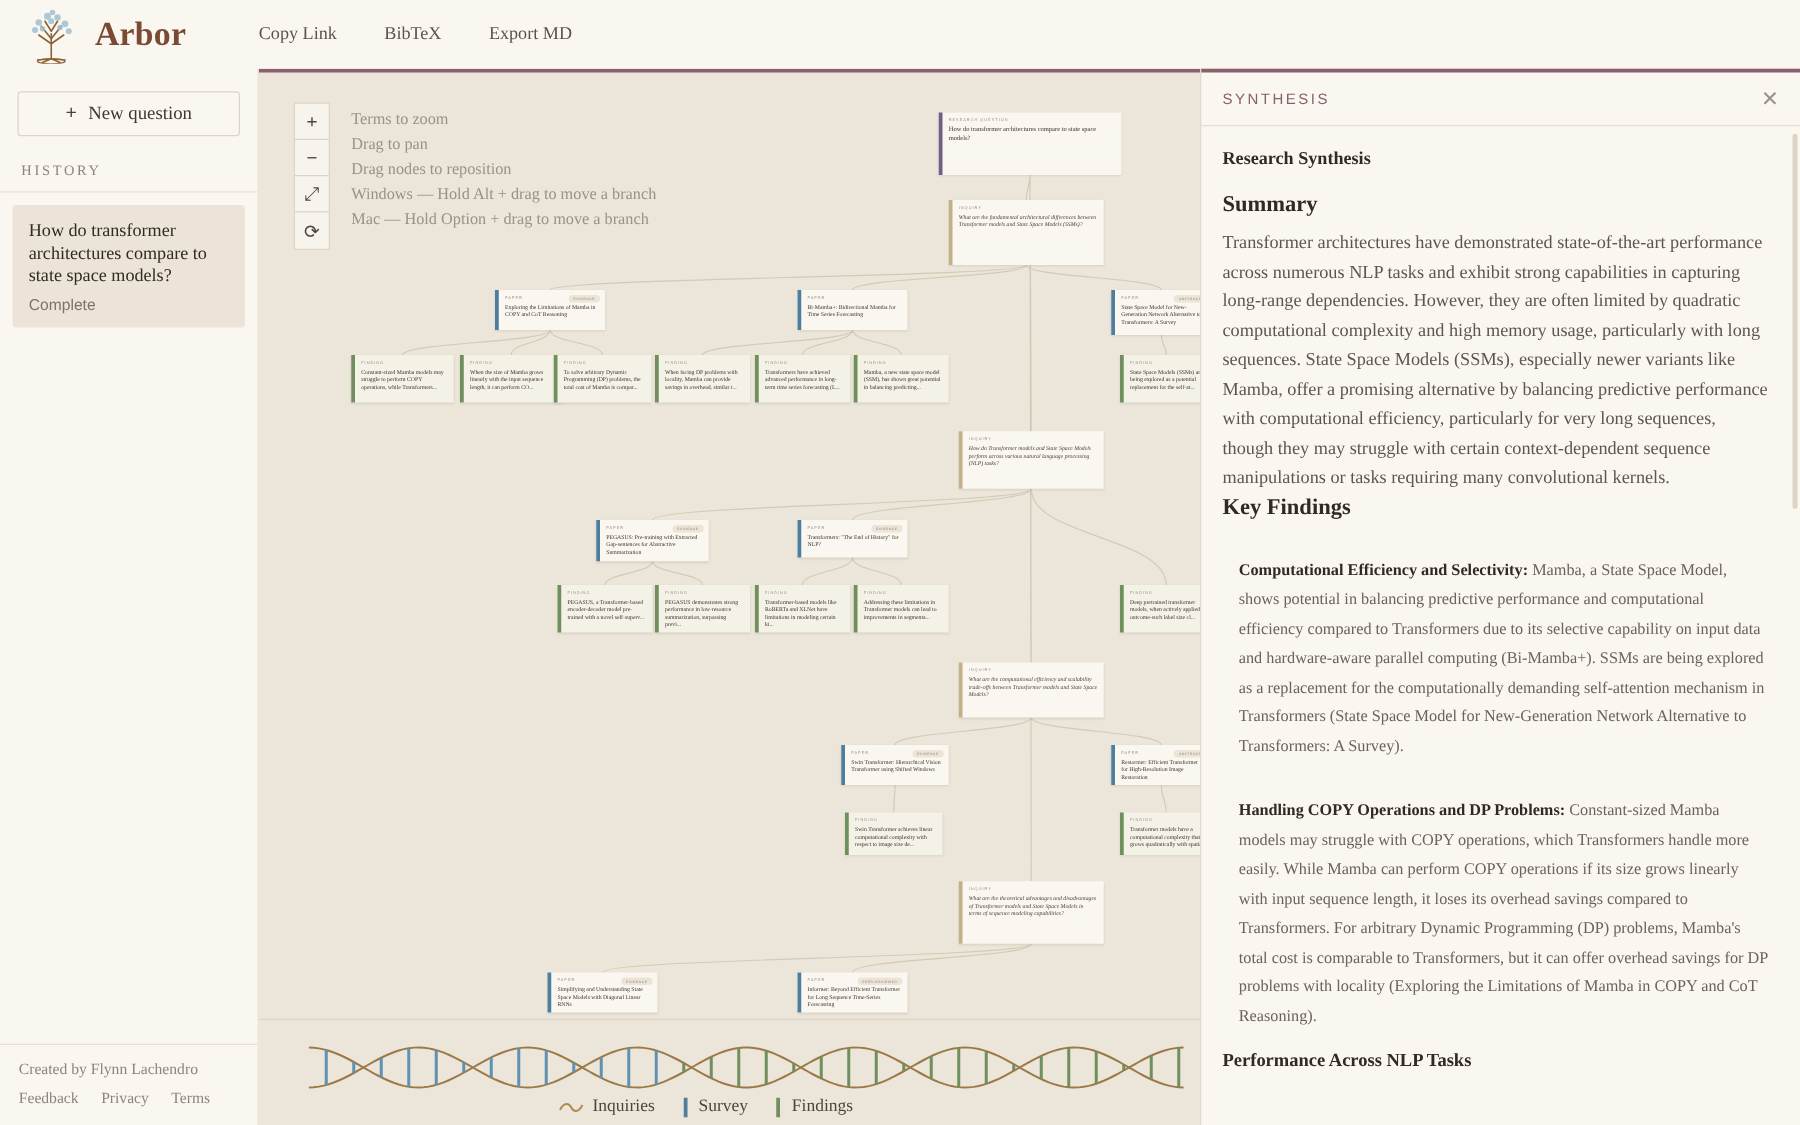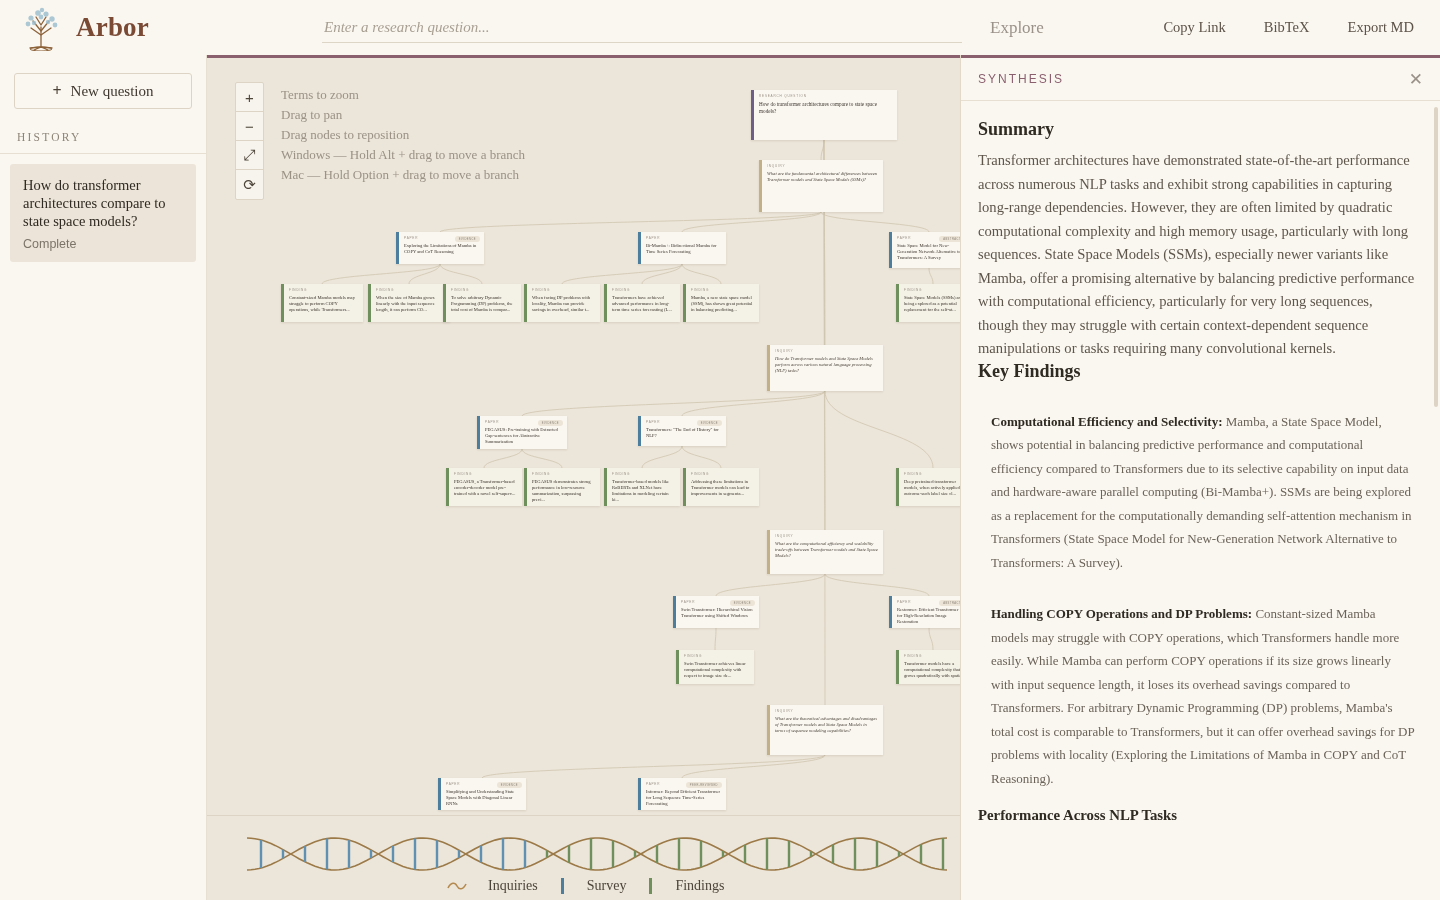--- a/index.html
+++ b/index.html
@@ -115,21 +115,21 @@
   
   #status-bar {
     position: absolute; left: 207px; bottom: 0; width: 1233px; height: 85px;
     background: #ece5d9; border-top: 1px solid #ddd4c5;
   }
   #helix { position: absolute; left: 40px; top: 14px; }
   #legend {
     position: absolute; left: 240px; bottom: 6px;
     display: flex; align-items: center; gap: 22px;
   }
-  .leg { display: flex; align-items: center; gap: 21px; font-size: 14px; color: #4d453a; }
+  .leg { display: flex; align-items: center; gap: 7px; font-size: 14px; color: #4d453a; }
   #status-right { position: absolute; right: 24px; top: 14px; text-align: right; }
   #status-title { font-size: 17px; font-weight: bold; color: #2f2a22; }
   #status-counts { margin-top: 6px; font-size: 14.5px; color: #6e665b; }
   #status-link {
     margin-top: 6px; font-size: 14.5px; color: #7a4a35;
     text-decoration: underline; cursor: pointer; display: inline-block;
   }
   
   #panel {
     position: absolute; top: 55px; right: 0; width: 480px; height: 845px;
@@ -176,41 +176,45 @@
           <circle cx="16" cy="18" r="2.2"></circle>
             <circle cx="30" cy="17" r="2.2"></circle>
           <circle cx="23" cy="12" r="2.4"></circle>
             <circle cx="24" cy="5" r="2.2"></circle>
         </g>
         <ellipse cx="23" cy="44" rx="11" ry="2" fill="none" stroke="#8c6239" stroke-width="1"></ellipse>
       </svg>
     </span>
     <span id="brand-name">Arbor</span>
   </div>
-  <div id="search-wrap">
-    <input id="search-input" value="" placeholder="Enter a research question..." style="">
-    <button id="explore-btn">Explore</button>
-  </div>
   <div id="header-actions">
     <a class="header-link">Copy Link</a>
     <a class="header-link">BibTeX</a>
     <a class="header-link">Export MD</a>
   </div>
 </div>
 
 <div id="sidebar">
   <div id="new-question">
     <span class="plus">+</span>
     <span class="label">New question</span>
   </div>
   <div id="history-title">HISTORY</div>
   <div id="history-divider"></div>
   <div class="history-card">
     <div class="q">How do transformer architectures compare to state space models?</div>
     <div class="status">Complete</div>
+  </div>
+  <div id="sidebar-footer">
+    <div id="credit">Created by Flynn Lachendro</div>
+    <div id="footer-links">
+      <a>Feedback</a>
+      <a>Privacy</a>
+      <a>Terms</a>
+    </div>
   </div>
 </div>
 
 <div id="canvas">
   <div id="canvas-top-rule"></div>
   <svg id="edges" width="1233" height="845" style="position:absolute;top:0;left:0;">
       <path d="M617 85 C 617 95, 614 95, 614 105 M614 157 C 614 167, 233 167, 233 177 M614 157 C 614 167, 475 167, 475 177 M614 157 C 614 167, 722 167, 722 177 M233 209 C 233 219, 115 219, 115 229 M233 209 C 233 219, 202 219, 202 229 M233 209 C 233 219, 275 219, 275 229 M475 209 C 475 219, 355 219, 355 229 M475 209 C 475 219, 435 219, 435 229 M475 209 C 475 219, 514 219, 514 229 M722 213 C 722 221, 726 221, 726 229 M617 85 C 617 187.5, 618 187.5, 618 290 M618 336 C 618 348.5, 315 348.5, 315 361 M618 336 C 618 348.5, 475 348.5, 475 361 M315 394 C 315 403.5, 277 403.5, 277 413 M315 394 C 315 403.5, 355 403.5, 355 413 M475 391 C 475 402, 435 402, 435 413 M475 391 C 475 402, 514 402, 514 413 M618 336 C 618 374.5, 726 374.5, 726 413 M617 85 C 617 280, 618 280, 618 475 M618 519 C 618 530, 509 530, 509 541 M618 519 C 618 530, 722 530, 722 541 M509 573 C 509 584, 508 584, 508 595 M722 573 C 722 584, 726 584, 726 595 M617 85 C 617 367.5, 618 367.5, 618 650 M618 700 C 618 711.5, 275 711.5, 275 723 M618 700 C 618 711.5, 475 711.5, 475 723 " stroke="#cfc4ad" fill="none" stroke-width="0.9" opacity=".85"></path>
     </svg>
 
   <div id="zoom-controls">
@@ -417,20 +421,21 @@
 </div>
 
 <div id="panel">
   <div id="panel-top"></div>
   <div id="panel-head">
     <span id="panel-kicker">SYNTHESIS</span>
     <span id="panel-close">✕</span>
   </div>
   <div id="panel-body">
     <div id="panel-scroll"></div>
+    <div class="p-title">Research Synthesis</div>
     <div class="p-h2">Summary</div>
     <div class="p-para">Transformer architectures have demonstrated state-of-the-art performance across numerous NLP tasks and exhibit strong capabilities in capturing long-range dependencies. However, they are often limited by quadratic computational complexity and high memory usage, particularly with long sequences. State Space Models (SSMs), especially newer variants like Mamba, offer a promising alternative by balancing predictive performance with computational efficiency, particularly for very long sequences, though they may struggle with certain context-dependent sequence manipulations or tasks requiring many convolutional kernels.</div>
     <div class="p-h2">Key Findings</div>
     <div id="sections">
         <div class="p-item"><b>Computational Efficiency and Selectivity:</b> Mamba, a State Space Model, shows potential in balancing predictive performance and computational efficiency compared to Transformers due to its selective capability on input data and hardware-aware parallel computing (Bi-Mamba+). SSMs are being explored as a replacement for the computationally demanding self-attention mechanism in Transformers (State Space Model for New-Generation Network Alternative to Transformers: A Survey).</div>
         <div class="p-item"><b>Handling COPY Operations and DP Problems:</b> Constant-sized Mamba models may struggle with COPY operations, which Transformers handle more easily. While Mamba can perform COPY operations if its size grows linearly with input sequence length, it loses its overhead savings compared to Transformers. For arbitrary Dynamic Programming (DP) problems, Mamba's total cost is comparable to Transformers, but it can offer overhead savings for DP problems with locality (Exploring the Limitations of Mamba in COPY and CoT Reasoning).</div>
         <div class="p-h3">Performance Across NLP Tasks</div>
       </div>
   </div>
 </div>

